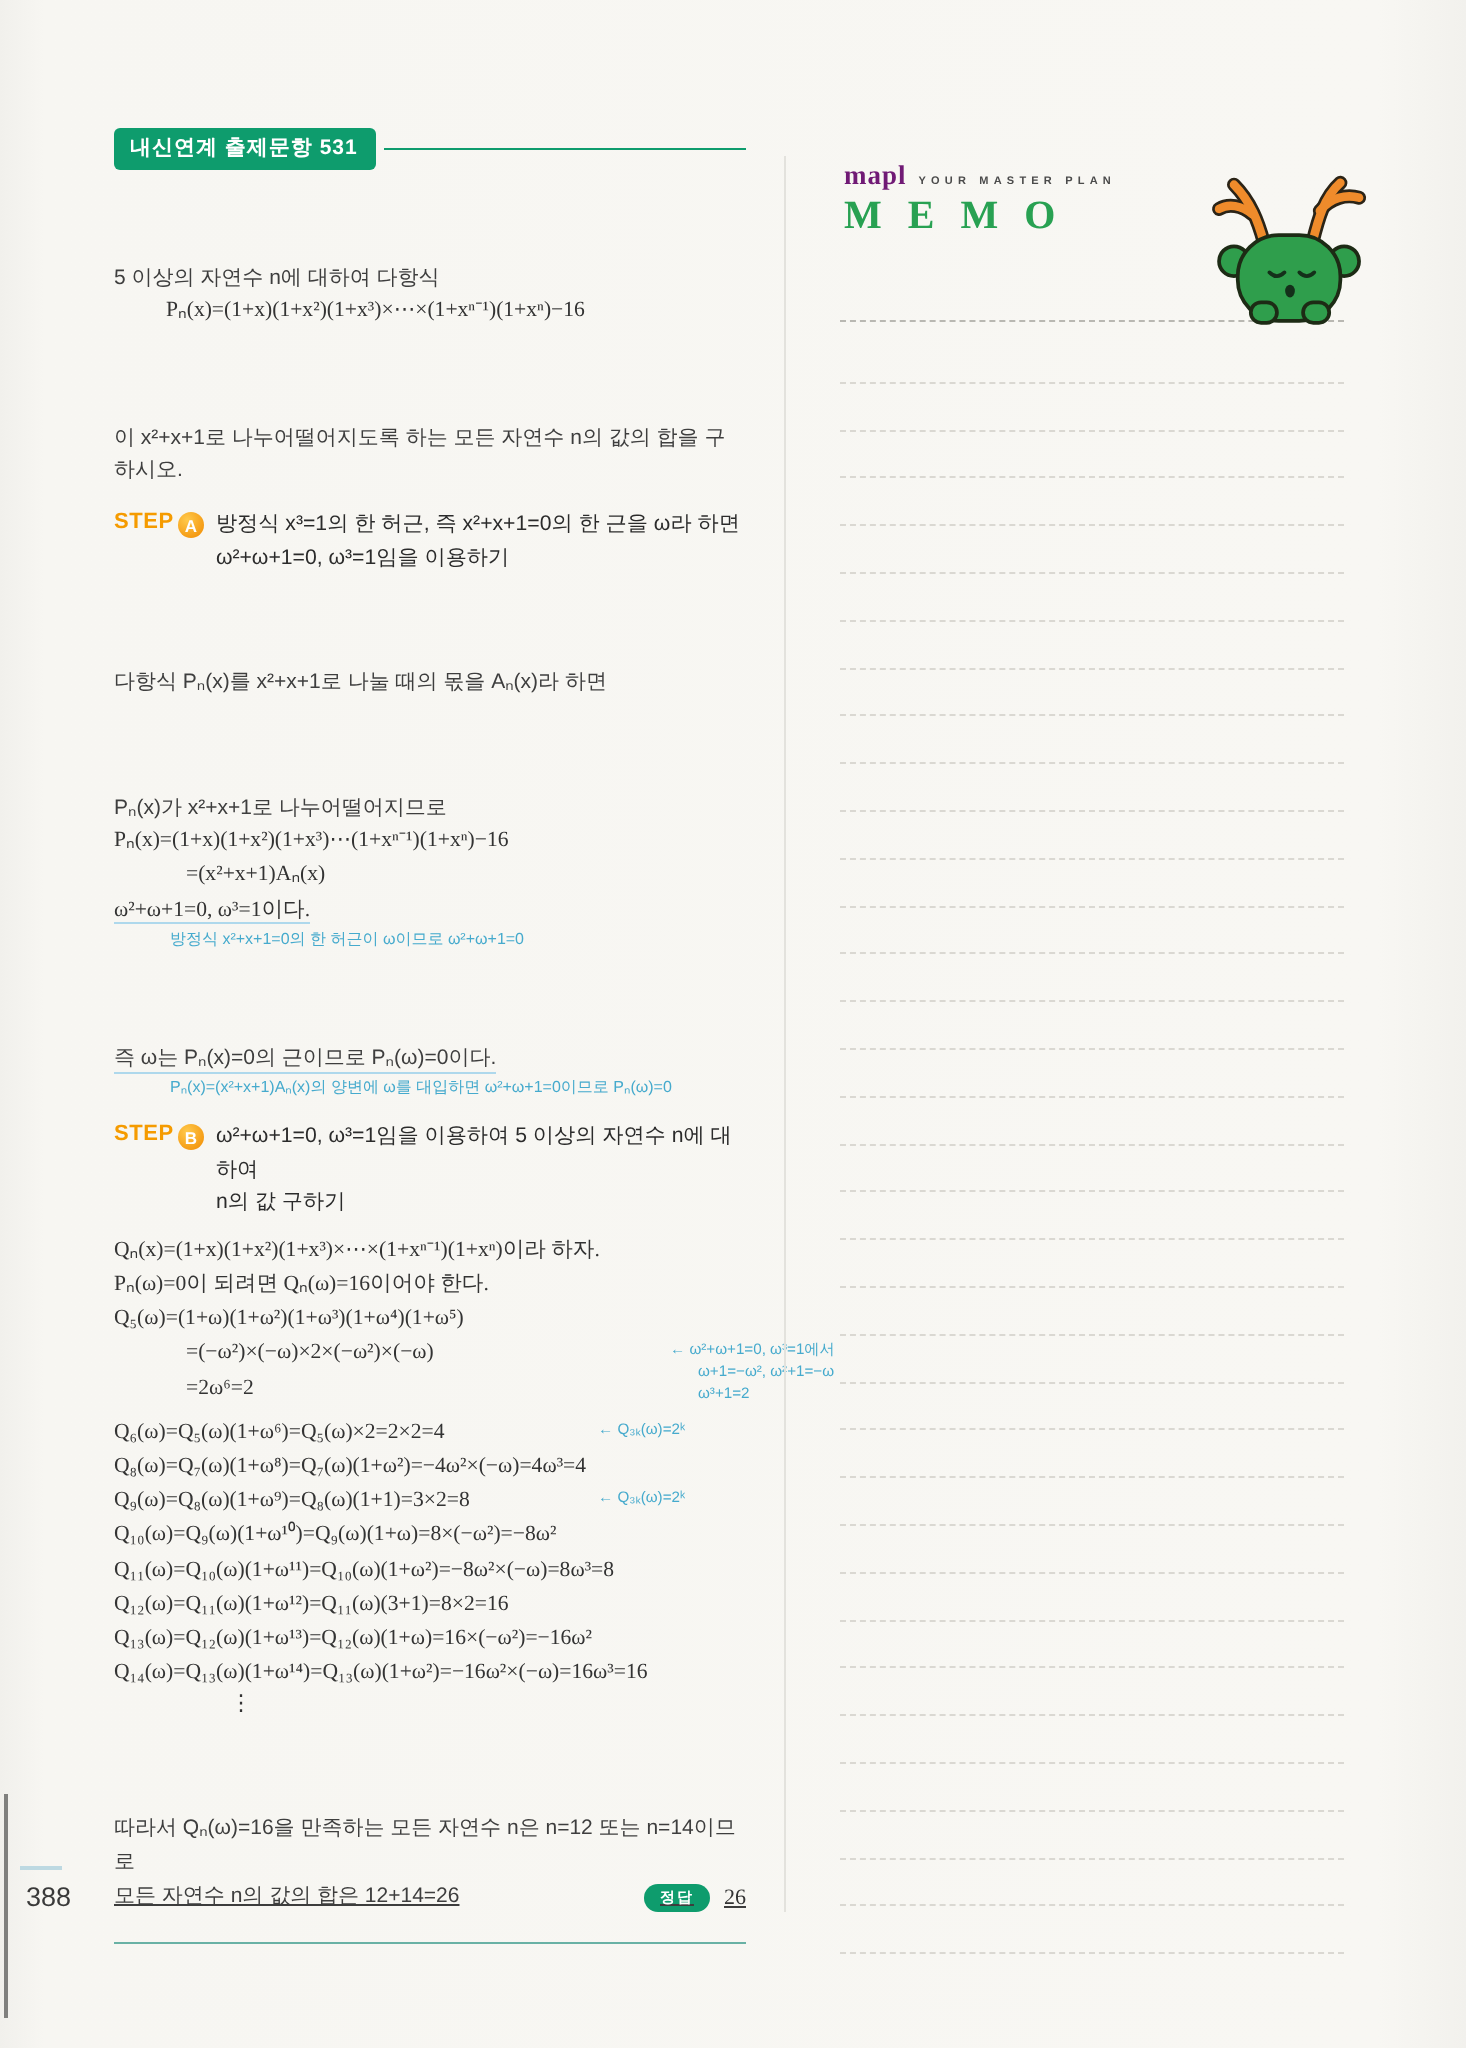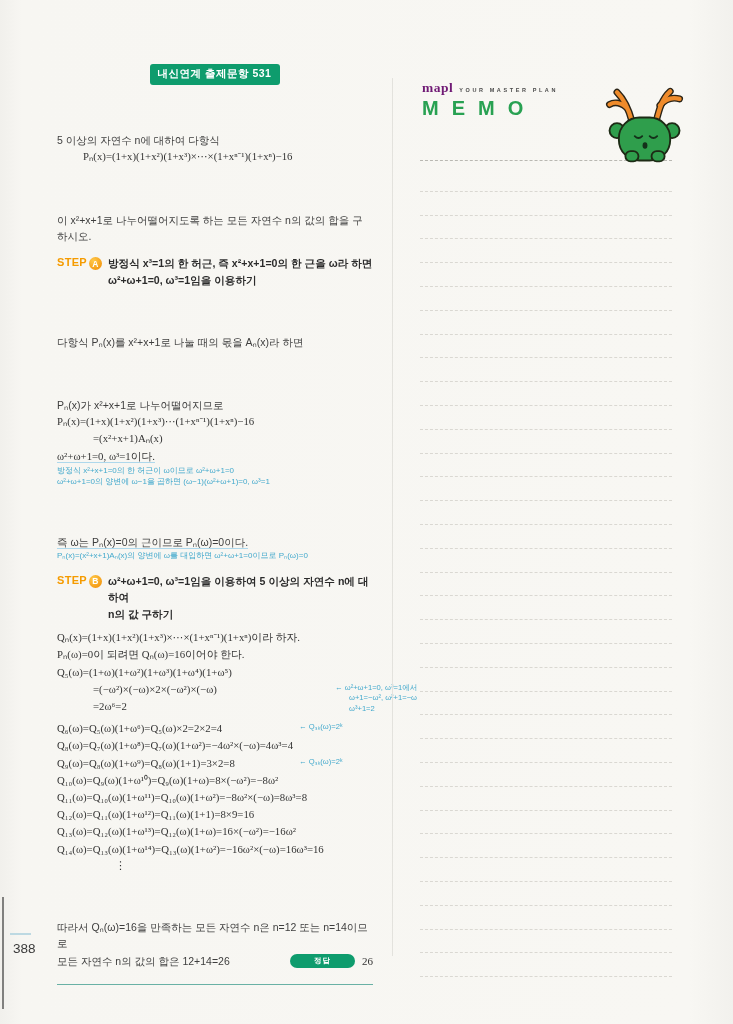--- a/index.html
+++ b/index.html
@@ -4,61 +4,61 @@
 <style>
   html,body{margin:0;padding:0;}
   body{
     width:733px;height:1024px;position:relative;overflow:hidden;
     background:linear-gradient(90deg,#f1f0ec 0,#f7f6f2 3%,#f8f7f3 94%,#f2f1ed 100%);
     font-family:"Liberation Sans",sans-serif;color:#3d3d3d;
   }
   .left-col{position:absolute;left:57px;top:64px;width:316px;}
   .divider{position:absolute;left:392px;top:78px;height:878px;width:1px;background:#e3e2dd;}
   
-  .head-row{display:flex;align-items:center;flex-direction:column;}
+  .head-row{display:flex;align-items:center;}
   .prob-badge{background:#0e9c6d;color:#fff;font-weight:bold;font-size:10.5px;
     padding:3px 9px 4px 8px;border-radius:3px;letter-spacing:.5px;white-space:nowrap;}
   .head-line{flex:1;height:0;border-top:1.8px solid #0e9c6d;margin-left:4px;}
   
   .lines{position:relative;}
   .line{position:relative;}
   .t-k{font-size:10.5px;line-height:16.4px;color:#3e3e3e;margin-top:46px;}
   .t-m{font-family:"Liberation Serif",serif;font-size:10.8px;line-height:17.2px;color:#333;}
-  .t-b{font-size:8px;line-height:11.5px;color:#45aacd;}
+  .t-b{font-size:8px;line-height:11.5px;color:#45aacd;margin-left:28px;}
   .t-gap{height:5px;}
   .t-dots{font-family:"Liberation Serif",serif;font-size:11px;line-height:15px;margin-left:58px;color:#333;}
   .ind1{margin-left:26px;}
   .ind2{margin-left:36px;}
   .ul{border-bottom:1.4px solid #aed8ec;padding-bottom:.5px;}
   .line-note{position:absolute;left:242px;top:2px;width:150px;font-family:"Liberation Sans",sans-serif;
     font-size:7.6px;line-height:10.6px;color:#45aacd;}
   .line-note div:nth-child(n+2){margin-left:14px;}
   .problem-block{margin-top:8px;}
   
   .step-head{display:flex;align-items:flex-start;margin-top:11px;margin-bottom:7px;}
   .step-word{color:#f59b00;font-weight:bold;font-size:11px;letter-spacing:.3px;margin-top:1px;}
   .step-circle{width:13px;height:13px;border-radius:50%;margin:2px 6px 0 2px;flex:none;
     background:radial-gradient(circle at 35% 30%,#ffc94a,#f18a00);color:#fff;font-size:8.5px;
     font-weight:bold;display:flex;align-items:center;justify-content:center;}
-  .step-title{font-weight:bold;font-size:10.6px;line-height:16.5px;color:#2b2b2b;}
-  
-  .answer-row{display:flex;align-items:center;margin-top:1px;}
+  .step-title{font-weight:normal;font-size:10.6px;line-height:16.5px;color:#2b2b2b;}
+  
+  .answer-row{display:flex;align-items:center;margin-top:1px;text-decoration:underline;}
   .answer-text{font-size:10.5px;line-height:17px;color:#3e3e3e;}
   .answer-spacer{flex:1;}
   .answer-badge{background:#0e9c6d;color:#fff;font-size:7.5px;font-weight:bold;
-    padding:2px 24px;border-radius:8px;letter-spacing:1px;}
+    padding:2px 8px;border-radius:8px;letter-spacing:1px;}
   .answer-value{font-family:"Liberation Serif",serif;font-size:11px;color:#333;margin-left:7px;}
   .end-rule{border-top:1.6px solid #69b1a5;margin-top:14px;}
   
   .right-col{position:absolute;left:420px;top:66px;width:252px;}
   .memo-head{position:relative;height:84px;}
   .logo-row{display:flex;align-items:baseline;margin-top:14px;margin-left:2px;}
   .logo-mapl{font-family:"Liberation Serif",serif;font-weight:bold;font-size:13.5px;color:#701a75;letter-spacing:.5px;}
   .logo-tag{font-size:5.5px;font-weight:bold;letter-spacing:2.6px;color:#4b4b4b;margin-left:6px;}
-  .memo-title{font-weight:bold;font-size:20px;letter-spacing:13px;color:#28a152;margin-left:2px;margin-top:1px;}
+  .memo-title{font-weight:bold;font-size:20px;letter-spacing:13px;color:#28a152;margin-left:2px;margin-top:1px;font-family:Liberation Serif, serif;}
   .memo-dash{position:absolute;left:0;top:80px;width:252px;border-top:1.5px dashed #b9b8b2;}
   .deer{position:absolute;left:183px;top:4px;width:84px;height:82px;z-index:2;}
   .memo-lines{margin-top:4px;}
   .memo-line{height:22.8px;border-bottom:1px dashed #dad8d2;}
   
   .page-tick{position:absolute;left:10px;top:933px;width:21px;height:2px;background:#bdd9e2;}
   .page-num{position:absolute;left:13px;top:941px;font-size:13.5px;font-weight:normal;color:#3a3a3a;}
   .scan-edge{position:absolute;left:2px;top:897px;width:2px;height:112px;background:#5a5a58;opacity:.75;}
 </style>
 </head>
@@ -109,24 +109,20 @@
       <div class="line t-m ind2">
     <span class="line-text">=(x²+x+1)Aₙ(x)</span>
     
   </div>
       <div class="line t-m">
     <span class="line-text ul">ω²+ω+1=0, ω³=1이다.</span>
     
   </div>
       <div class="line t-b">
     <span class="line-text">방정식 x²+x+1=0의 한 허근이 ω이므로 ω²+ω+1=0</span>
-    
-  </div>
-      <div class="line t-b">
-    <span class="line-text">ω²+ω+1=0의 양변에 ω−1을 곱하면 (ω−1)(ω²+ω+1)=0, ω³=1</span>
     
   </div>
       <div class="line t-k">
     <span class="line-text ul">즉 ω는 Pₙ(x)=0의 근이므로 Pₙ(ω)=0이다.</span>
     
   </div>
       <div class="line t-b">
     <span class="line-text">Pₙ(x)=(x²+x+1)Aₙ(x)의 양변에 ω를 대입하면 ω²+ω+1=0이므로 Pₙ(ω)=0</span>
     
   </div>
@@ -187,21 +183,21 @@
   </div>
       <div class="line t-m">
     <span class="line-text">Q₁₀(ω)=Q₉(ω)(1+ω¹⁰)=Q₉(ω)(1+ω)=8×(−ω²)=−8ω²</span>
     
   </div>
       <div class="line t-m">
     <span class="line-text">Q₁₁(ω)=Q₁₀(ω)(1+ω¹¹)=Q₁₀(ω)(1+ω²)=−8ω²×(−ω)=8ω³=8</span>
     
   </div>
       <div class="line t-m">
-    <span class="line-text">Q₁₂(ω)=Q₁₁(ω)(1+ω¹²)=Q₁₁(ω)(1+1)=8×9=16</span>
+    <span class="line-text">Q₁₂(ω)=Q₁₁(ω)(1+ω¹²)=Q₁₁(ω)(3+1)=8×2=16</span>
     
   </div>
       <div class="line t-m">
     <span class="line-text">Q₁₃(ω)=Q₁₂(ω)(1+ω¹³)=Q₁₂(ω)(1+ω)=16×(−ω²)=−16ω²</span>
     
   </div>
       <div class="line t-m">
     <span class="line-text">Q₁₄(ω)=Q₁₃(ω)(1+ω¹⁴)=Q₁₃(ω)(1+ω²)=−16ω²×(−ω)=16ω³=16</span>
     
   </div>

